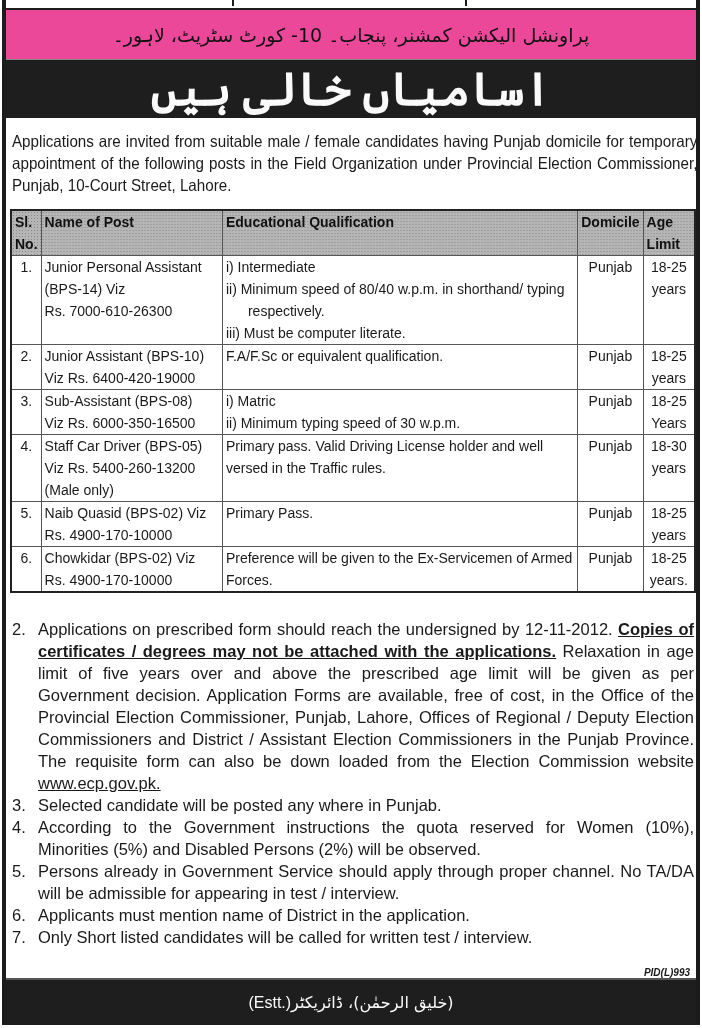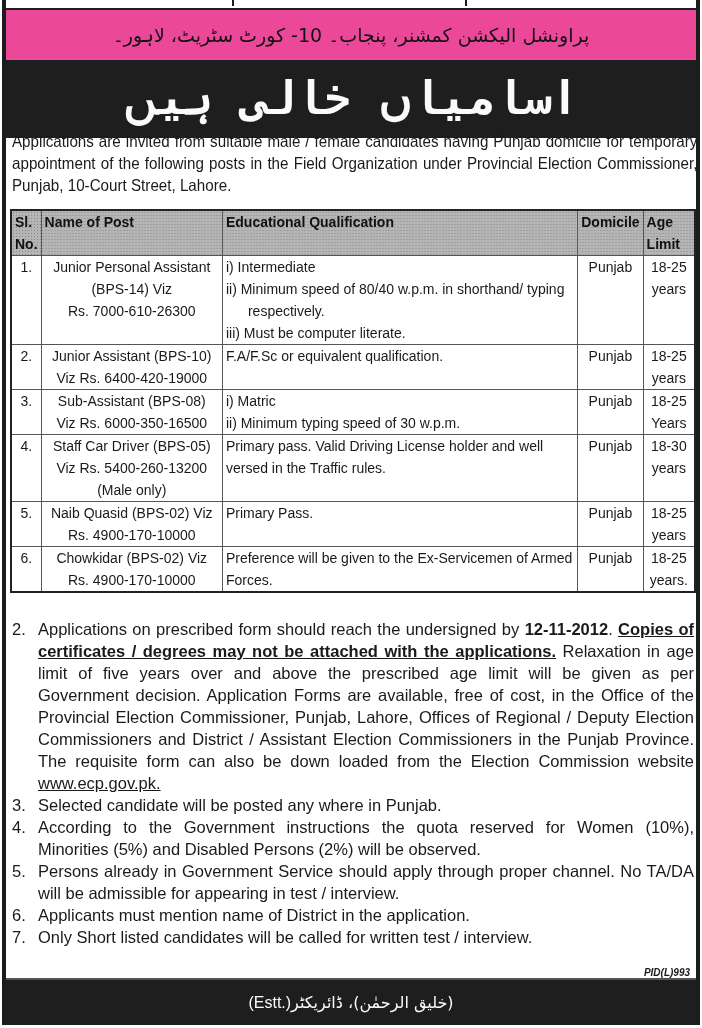--- a/index.html
+++ b/index.html
@@ -16,25 +16,25 @@
     .urdu-address {
       position: absolute; left: 0; right: 0; top: 8px; height: 52px;
       border-top: 2px solid #1c1c1c; border-bottom: 1px solid #888;
       background: #ec4899;
       display: flex; align-items: center; justify-content: center;
       direction: rtl;
       font-family: "DejaVu Sans", sans-serif; font-size: 19px; color: #111;
     }
 
     .banner {
-      position: absolute; left: 0; right: 0; top: 60px; height: 78px;
+      position: absolute; left: 0; right: 0; top: 60px; height: 58px;
       background: #1e1e1e;
       display: flex; align-items: center; justify-content: center;
       direction: rtl;
-      font-family: Liberation Mono, monospace; font-weight: bold;
+      font-family: Liberation Serif, serif; font-weight: bold;
       font-size: 46px; color: #fafafa; letter-spacing: 1px;
     }
 
     .intro {
       position: absolute; left: 6px; right: 6px; top: 130px;
       font-size: 16.5px; line-height: 22px; text-align: justify;
       transform: scaleX(0.92); transform-origin: left top; width: 745px;
     }
 
     table.posts {
@@ -50,34 +50,34 @@
       background-image: radial-gradient(#888 0.6px, transparent 0.7px);
       background-size: 3px 3px;
       font-weight: bold; text-align: left; color: #111;
     }
     th.c-sl { width: 28px; text-align: left; }
     th.c-post { width: 183px; text-align: center; }
     th.c-qual { width: 359px; }
     th.c-dom { width: 64px; text-align: center; }
     th.c-age { width: 52px; text-align: center; }
     td.sl { text-align: center; }
-    td.post { text-align: center; }
+    td.post { text-align: left; }
     td.dom { text-align: center; }
     td.age { text-align: center; }
     .qual-line { display: block; }
     .qual-line.indent { padding-left: 22px; }
 
     .notes {
       position: absolute; left: 6px; top: 618px; width: 682px;
       font-size: 16.5px; line-height: 22px;
     }
     .note { display: flex; }
     .note-num { width: 26px; flex: none; }
     .note-text { flex: 1; text-align: justify; }
-    .note-text b { font-weight: bold; }
+    .note-text b { font-weight: normal; }
     .note-text u.bold { font-weight: bold; text-decoration: underline; }
     .note-link { text-decoration: underline; color: #1a1a1a; }
 
     .pid {
       position: absolute; right: 6px; top: 967px;
       font-size: 10px; font-style: italic; font-weight: bold;
     }
 
     .footer {
       position: absolute; left: 0; right: 0; top: 978px; height: 47px;

